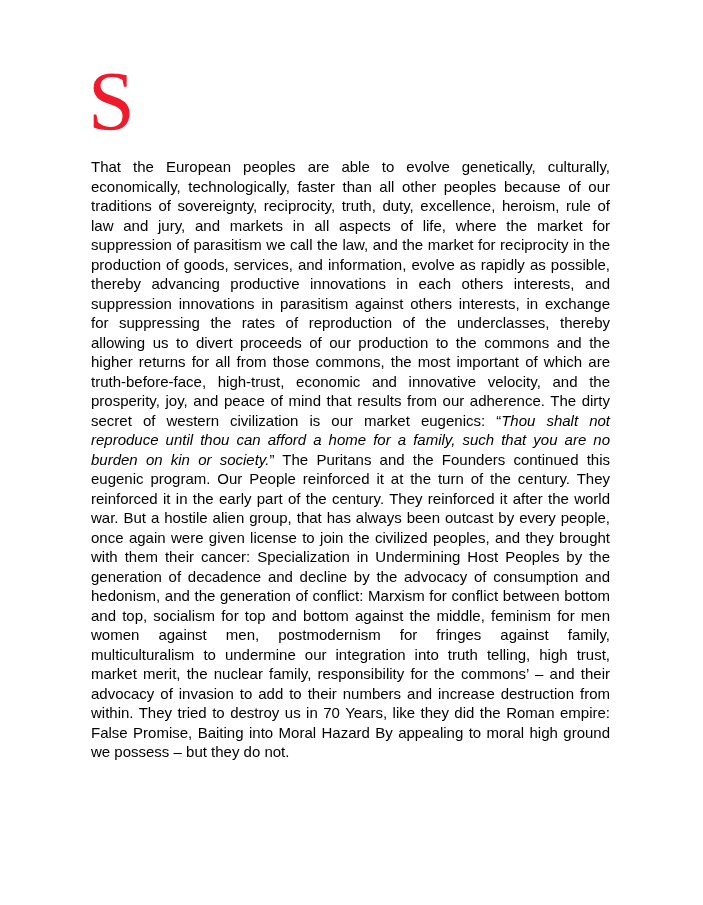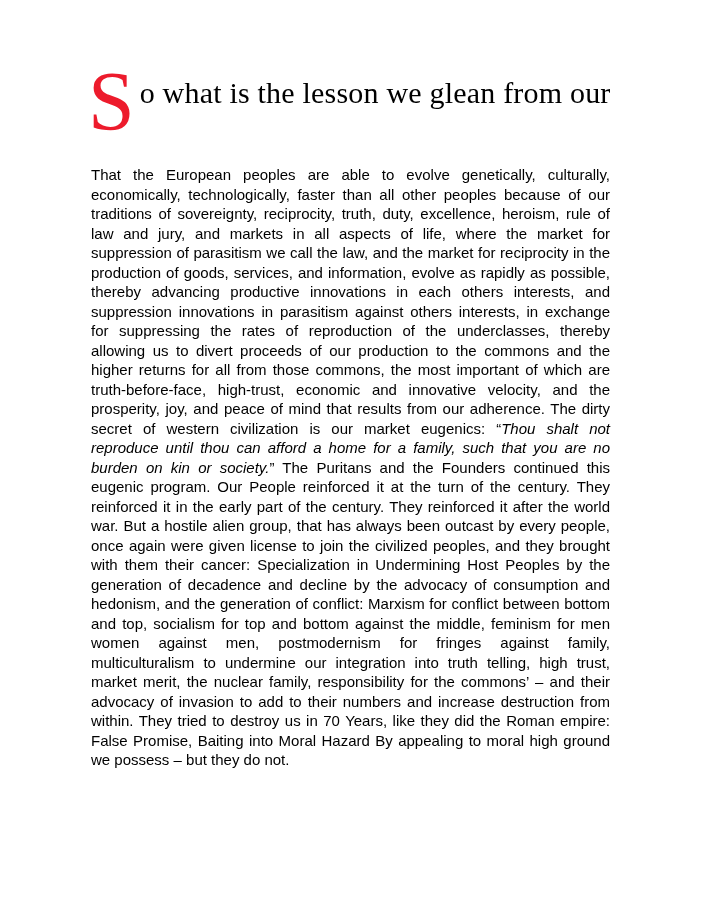--- a/index.html
+++ b/index.html
@@ -37,38 +37,37 @@
     line-height: 33px;
     letter-spacing: 0.2px;
   }
   .heading-line {
     display: block;
     white-space: nowrap;
   }
   .body-text {
     position: absolute;
     left: 91px;
-    top: 150px;
+    top: 142px;
     width: 519px;
     font-size: 15px;
     line-height: 19.5px;
     text-align: justify;
     color: #000000;
   }
   .italic-quote {
     font-style: italic;
   }
 </style>
 </head>
 <body>
 
 <div class="page" style="background: rgb(255, 255, 255); color: rgb(0, 0, 0);">
 
   <div class="heading">
     <span class="dropcap" style="color: rgb(237, 27, 44);">S</span>
     <span class="heading-lines">
-      <span class="heading-line">o what is the lesson we glean from our</span>
     </span>
   </div>
 
   <p class="body-text"><span>That the European peoples are able to evolve genetically, culturally, economically, technologically, faster than all other peoples because of our traditions of sovereignty, reciprocity, truth, duty, excellence, heroism, rule of law and jury, and markets in all aspects of life, where the market for suppression of parasitism we call the law, and the market for reciprocity in the production of goods, services, and information, evolve as rapidly as possible, thereby advancing productive innovations in each others interests, and suppression innovations in parasitism against others interests, in exchange for suppressing the rates of reproduction of the underclasses, thereby allowing us to divert proceeds of our production to the commons and the higher returns for all from those commons, the most important of which are truth-before-face, high-trust, economic and innovative velocity, and the prosperity, joy, and peace of mind that results from our adherence. The dirty secret of western civilization is our market eugenics: “</span><span class="italic-quote">Thou shalt not reproduce until thou can afford a home for a family, such that you are no burden on kin or society.</span><span>” The Puritans and the Founders continued this eugenic program. Our People reinforced it at the turn of the century. They reinforced it in the early part of the century. They reinforced it after the world war. But a hostile alien group, that has always been outcast by every people, once again were given license to join the civilized peoples, and they brought with them their cancer: Specialization in Undermining Host Peoples by the generation of decadence and decline by the advocacy of consumption and hedonism, and the generation of conflict: Marxism for conflict between bottom and top, socialism for top and bottom against the middle, feminism for men women against men, postmodernism for fringes against family, multiculturalism to undermine our integration into truth telling, high trust, market merit, the nuclear family, responsibility for the commons’ – and their advocacy of invasion to add to their numbers and increase destruction from within. They tried to destroy us in 70 Years, like they did the Roman empire: False Promise, Baiting into Moral Hazard By appealing to moral high ground we possess – but they do not.</span></p>
 
 </div>
 
 </body></html>

